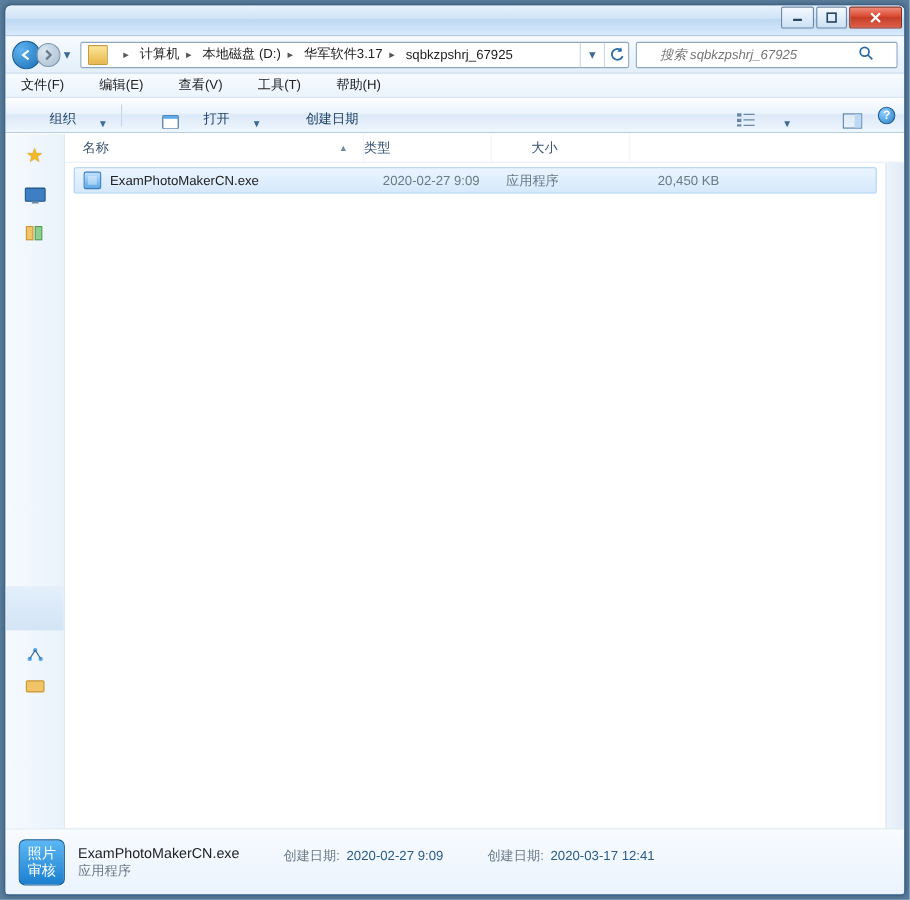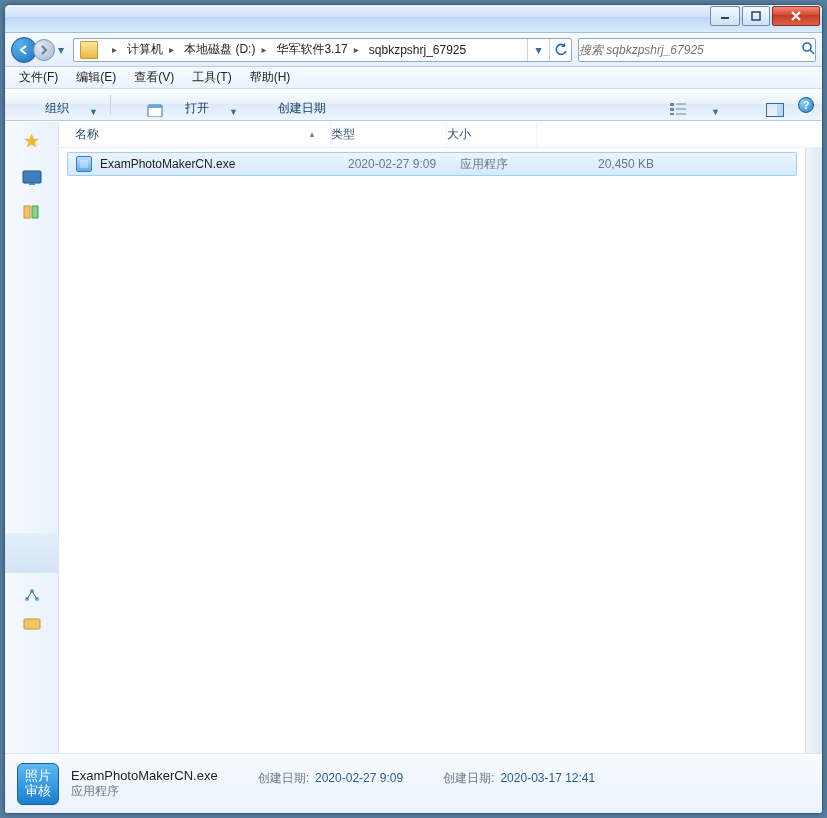--- a/index.html
+++ b/index.html
@@ -17,25 +17,25 @@
   .nav-back { position:relative; width:56px; height:28px; display:flex; align-items:center;}
   .nav-circle { width:26px; height:26px; border-radius:50%; background:radial-gradient(circle at 30% 30%,#5db3ef,#1a6fb5); border:1px solid #1a5a8f; display:flex; align-items:center; justify-content:center; }
   .nav-circle.fwd{ background:radial-gradient(circle at 30% 30%,#dbe7f2,#a8bccf); border-color:#7d94aa; margin-left:-4px; width:22px; height:22px;}
   .nav-drop { width:12px; height:26px; display:flex; align-items:center; justify-content:center; color:#3a6a95;}
   .addressbar { flex:1; height:24px; border:1px solid #8fa8c0; background:#fff; display:flex; align-items:center; padding-left:2px; border-radius:2px;}
   .addr-icon { width:18px; height:18px; background:linear-gradient(#fce79a,#e8b64a); border:1px solid #c99a3a; border-radius:1px; margin:0 4px;}
   .crumb { display:flex; align-items:center; height:100%; padding:0 6px 0 4px; cursor:default; color:#222;}
   .crumb .sep { margin-left:6px; color:#555; font-size:10px;}
   .addr-end { margin-left:auto; display:flex; align-items:center; height:100%;}
   .addr-btn { width:22px; height:100%; border-left:1px solid #c7d7e6; display:flex; align-items:center; justify-content:center; color:#3a6a95;}
-  .searchbox { width:238px; height:24px; border:1px solid #8fa8c0; background:#fff; display:flex; align-items:center; padding:0 0; border-radius:2px;}
+  .searchbox { width:238px; height:24px; border:1px solid #8fa8c0; background:#fff; display:flex; align-items:center; padding:0 21px; border-radius:2px;}
   .searchbox input { flex:1; border:none; outline:none; font-style:italic; color:#888; background:transparent;}
   .searchbox .sicon { color:#2a6aa8; margin-left:4px;}
   
-  .menubar { height:22px; background:linear-gradient(#f7fbff,#eaf3fd); border-bottom:1px solid #cfe0ef; display:flex; align-items:flex-end; padding-left:6px; gap:2px;}
+  .menubar { height:22px; background:linear-gradient(#f7fbff,#eaf3fd); border-bottom:1px solid #cfe0ef; display:flex; align-items:flex-end; padding-left:6px; gap:16px;}
   .menu-item { padding:2px 8px; color:#222; cursor:default;}
   
   .toolbar { height:32px; background:linear-gradient(#fdfeff,#e9f2fc 48%,#dde9f7 49%,#eef6fe); border-bottom:1px solid #b6cde2; display:flex; align-items:center; padding:0 8px;}
   .tool-btn { height:24px; padding:0 8px; display:flex; align-items:flex-end; gap:20px; cursor:default; color:#1a3f66; border-radius:2px;margin-left:24px;}
   .tool-btn .drop{font-size:9px; color:#3a6a95;}
   .tool-sep{ width:1px; height:20px; background:#c4d6e8; margin:0 4px;}
   .toolbar .right { margin-left:auto; display:flex; align-items:center; gap:6px;}
   .icon-sq { width:18px; height:14px; }
   .help-ico{ width:16px;height:16px;border-radius:50%;background:radial-gradient(circle at 30% 30%,#8fd0ff,#2a7fc7);display:flex;align-items:center;justify-content:center;color:#fff;font-weight:bold;font-size:11px;border:1px solid #1f5c91;}
   
@@ -43,21 +43,21 @@
   .sidebar { width:54px; background:linear-gradient(90deg,#f6fafe,#e9f2fb); border-right:1px solid #dbe7f3; display:flex; flex-direction:column; align-items:center; padding-top:8px; gap:18px; overflow:hidden; position:relative;}
   .fav-star{ font-size:18px; color:#f3b92b; text-shadow:0 0 1px #b3861a;}
   .side-ico{ width:20px;height:16px;}
   .sidebar .splitter-handle{position:absolute; left:0; right:0; bottom:180px; height:40px; background:linear-gradient(#e3effb,#d3e4f5);}
   .main { flex:1; display:flex; flex-direction:column; background:#fff;}
   .columns { height:26px; display:flex; align-items:center; border-bottom:1px solid #e6eef7; padding-left:16px; position:relative;}
   .col { color:#33506e; padding-right:8px; display:flex; align-items:center; height:100%; border-right:1px solid #eef4fa;}
   .col.name{ width:256px;}
   .col.date{ width:112px;}
   .col.type{ width:116px;}
-  .col.size{ width:90px;}
+  .col.size{ width:90px;margin-left:36px;}
   .col .sort{ margin-left:auto; font-size:8px; color:#6a88a5; margin-right:6px;}
   .filelist { flex:1; padding:4px 8px 4px 8px; overflow:auto;}
   .row { height:24px; display:flex; align-items:center; border-radius:2px; padding-left:8px;}
   .row.selected { background:linear-gradient(#eaf4ff,#d5e9fc); border:1px solid #a4cdf2;}
   .file-ico { width:16px; height:16px; background:linear-gradient(#bfe0ff,#5ea9e6); border:1px solid #3b7db8; border-radius:2px; margin-right:8px; position:relative;}
   .file-ico::after{content:""; position:absolute; inset:3px; background:#fff; opacity:.35;}
   .cell { color:#222;}
   .cell.muted{ color:#6a7a88;}
   .cell.name{ width:248px;}
   .cell.date{ width:112px;}

